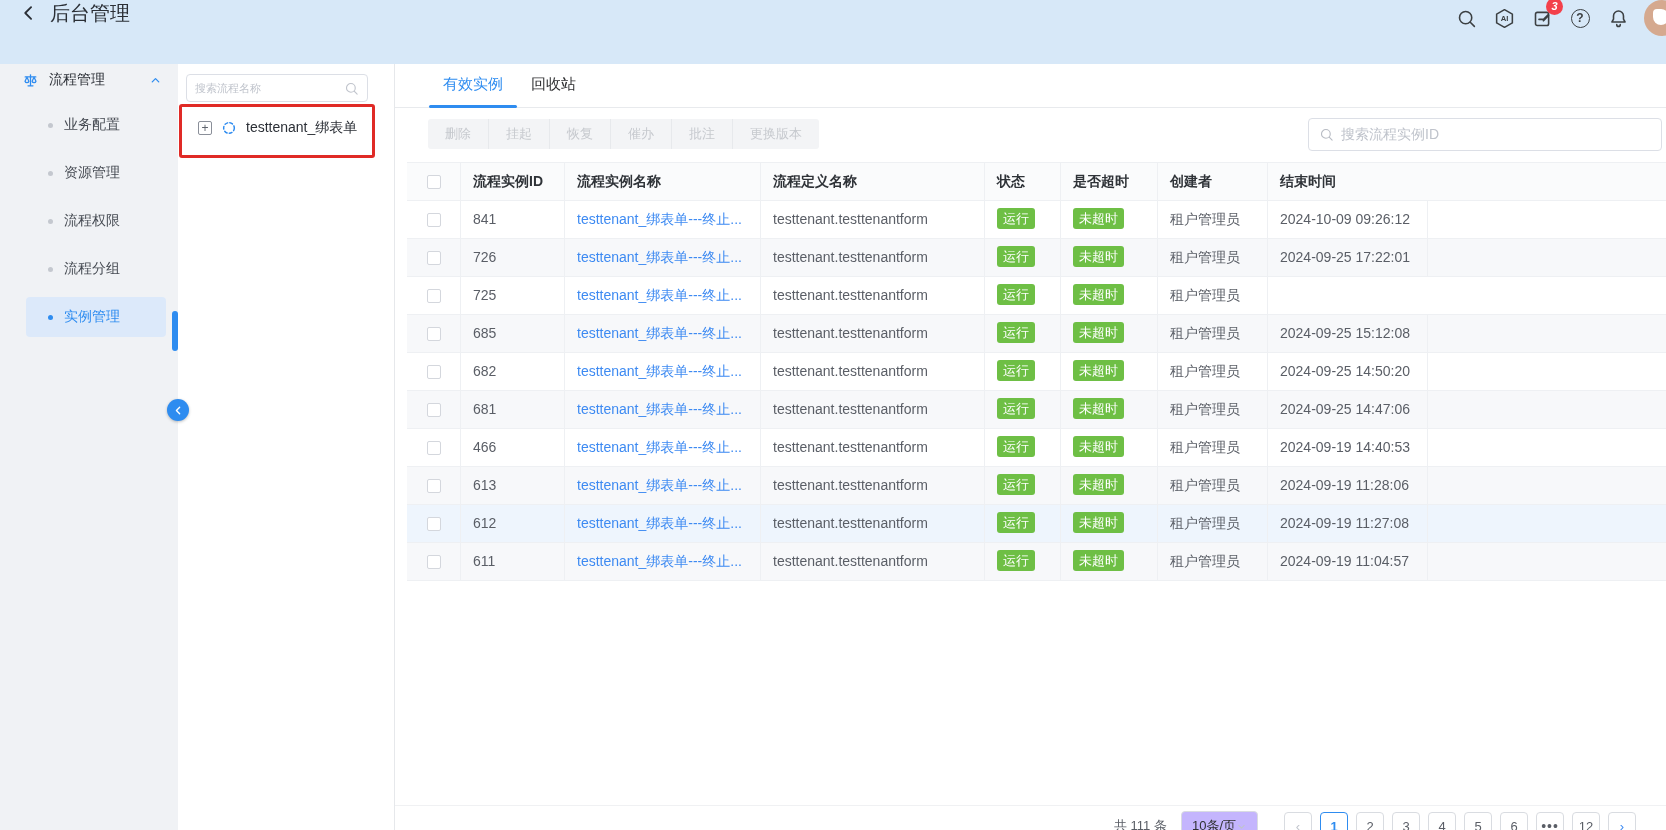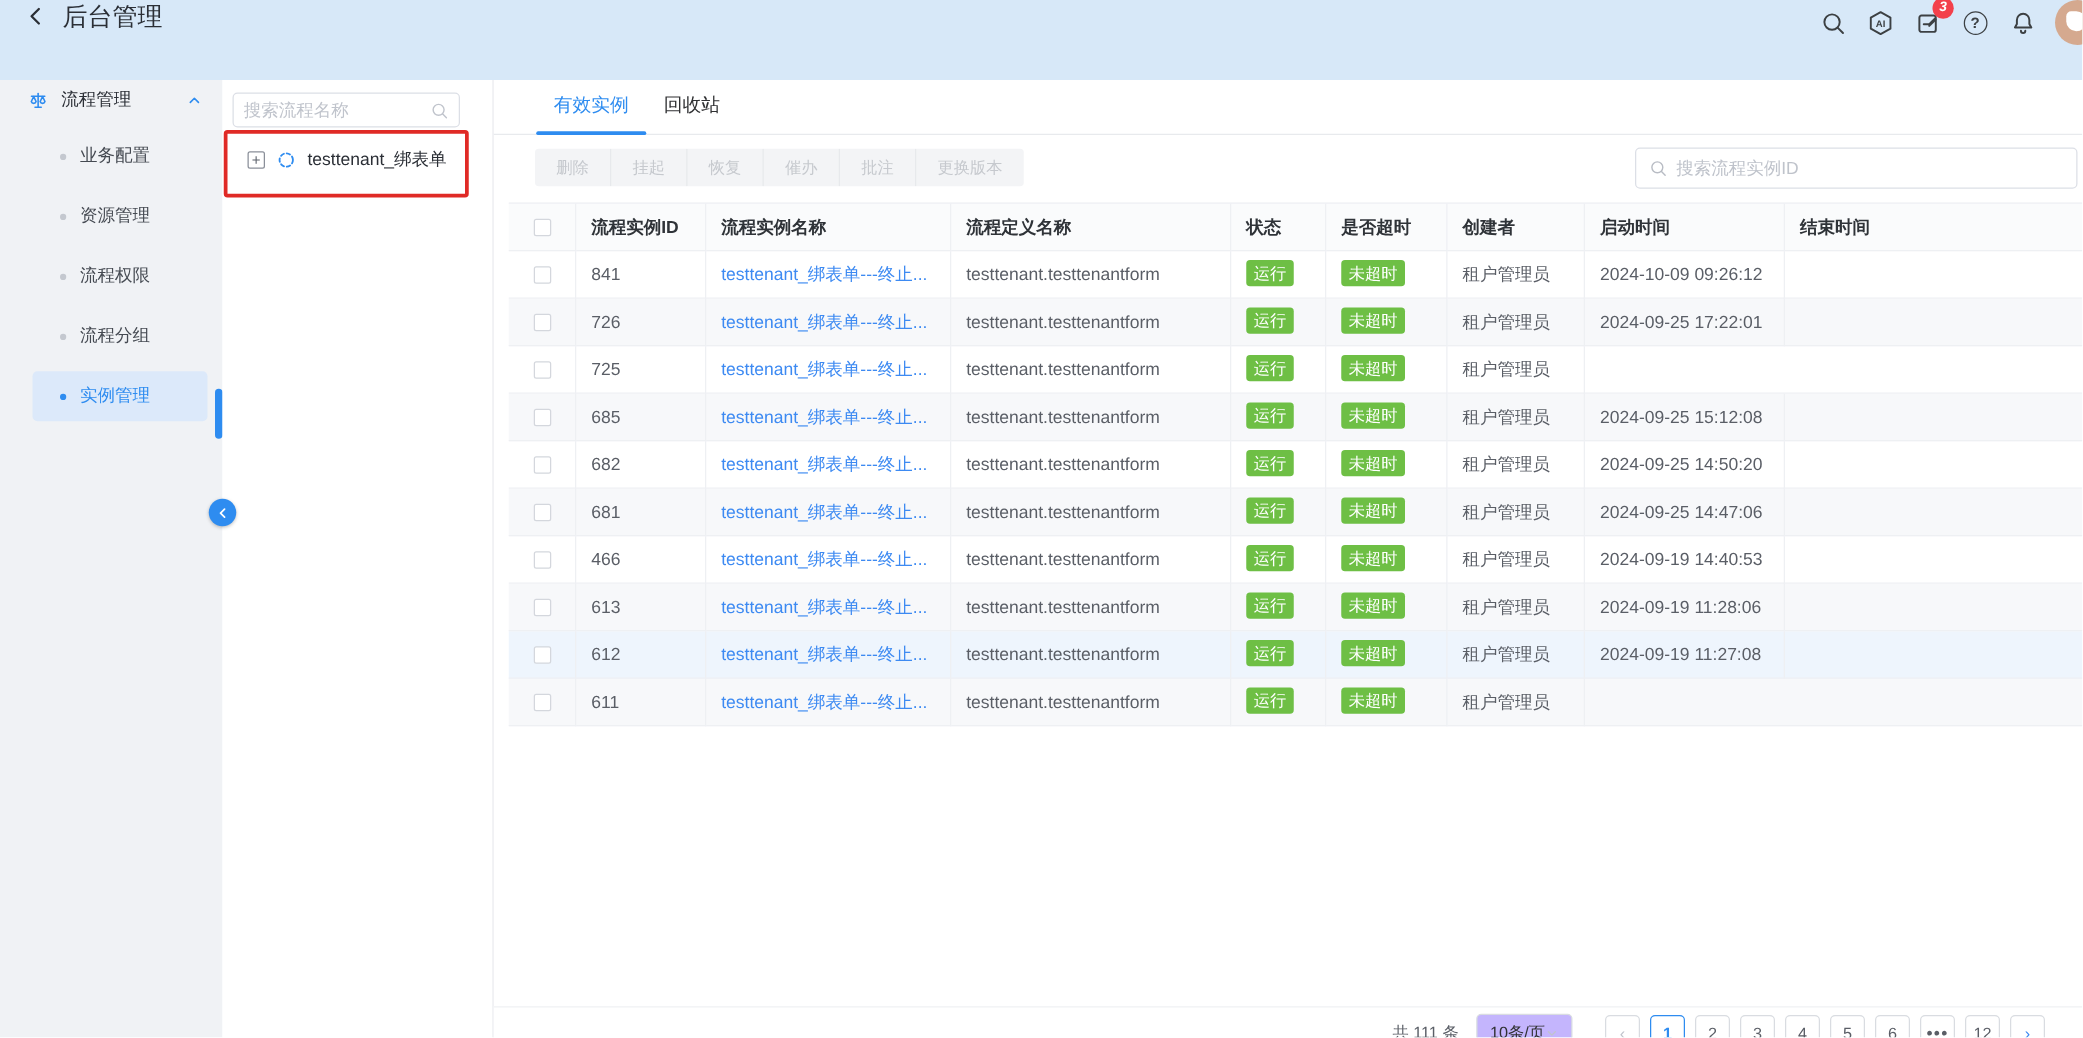--- a/index.html
+++ b/index.html
@@ -28,21 +28,21 @@
   .side-item { height:40px; margin:8px 12px 0 26px; border-radius:4px; display:flex; align-items:center; gap:11px; padding-left:22px; font-size:14px; color:#454a52; cursor:pointer; }
   .side-item:first-child { margin-top:9px; }
   .side-item .dot { width:5px; height:5px; border-radius:50%; background:#c4c8cf; flex:none; }
   .side-item.active { background:#dce9fa; color:#2e8cf0; }
   .side-item.active .dot { background:#2e8cf0; }
   .active-bar { position:absolute; right:0; top:247px; width:6px; height:40px; background:#2e8cf0; border-radius:3px; }
 
   
   .tree-panel { width:217px; flex:none; background:#fff; border-right:1px solid #e6e8eb; position:relative; }
   .tree-search { position:absolute; left:8px; top:10px; width:182px; height:28px; border:1px solid #dcdfe6; border-radius:4px; display:flex; align-items:center; padding:0 8px; color:#c0c4cc; background:#fff; }
-  .tree-search input { border:none; outline:none; flex:1; min-width:0; font-size:14px; color:#4d7c0f; font-family:inherit; background:transparent; }
+  .tree-search input { border:none; outline:none; flex:1; min-width:0; font-size:11px; color:#4d7c0f; font-family:inherit; background:transparent; }
   .tree-search input::placeholder { color:#c0c4cc; }
   .tree-node { position:absolute; left:20px; top:48px; height:32px; display:flex; align-items:center; gap:9px; font-size:14px; color:#2b2f36; cursor:pointer; }
   .expander { width:14px; height:14px; border:1px solid #8a8f99; border-radius:2px; background:#fff; color:#5f646e; font-size:12px; line-height:12px; text-align:center; cursor:pointer; }
   .node-icon { color:#2e8cf0; display:flex; }
   .red-box { position:absolute; left:1px; top:40px; width:196px; height:54px; border:3px solid #e02a26; border-radius:3px; pointer-events:none; }
   .collapse-btn { position:absolute; left:-11px; top:335px; width:22px; height:22px; border:none; border-radius:50%; background:#2e8cf0; color:#fff; display:flex; align-items:center; justify-content:center; cursor:pointer; box-shadow:0 1px 3px rgba(0,0,0,.25); z-index:5; }
 
   
   .main { flex:1; min-width:0; background:#fff; position:relative; }
   .tabs { height:44px; border-bottom:1px solid #e8eaed; display:flex; align-items:flex-end; padding-left:34px; }
@@ -230,21 +230,20 @@
         <div class="thead" id="thead">
             <div class="cell c0">
               <span class="checkbox"></span>
             </div>
             <div class="cell c1">流程实例ID</div>
             <div class="cell c2">流程实例名称</div>
             <div class="cell c3">流程定义名称</div>
             <div class="cell c4">状态</div>
             <div class="cell c5">是否超时</div>
             <div class="cell c6">创建者</div>
-            <div class="cell c7">启动时间</div>
             <div class="cell c8">结束时间</div>
           </div>
         <div id="tbody">
             <div class="row">
               <div class="cell c0">
                 <span class="checkbox"></span>
               </div>
               <div class="cell c1">841</div>
               <div class="cell c2"><span class="link">testtenant_绑表单---终止...</span></div>
               <div class="cell c3">testtenant.testtenantform</div>
@@ -360,20 +359,21 @@
             <div class="row striped">
               <div class="cell c0">
                 <span class="checkbox"></span>
               </div>
               <div class="cell c1">611</div>
               <div class="cell c2"><span class="link">testtenant_绑表单---终止...</span></div>
               <div class="cell c3">testtenant.testtenantform</div>
               <div class="cell c4"><span class="tag">运行</span></div>
               <div class="cell c5"><span class="tag">未超时</span></div>
               <div class="cell c6">租户管理员</div>
+              <div class="cell c7">2024-09-19 11:04:57</div>
               <div class="cell c8"></div>
             </div>
           </div>
       </div>
 
       <div class="footer">
         <span class="total-count">共 111 条</span>
         <div class="psize">
           <span>10条/页</span>
           <span class="chev">

